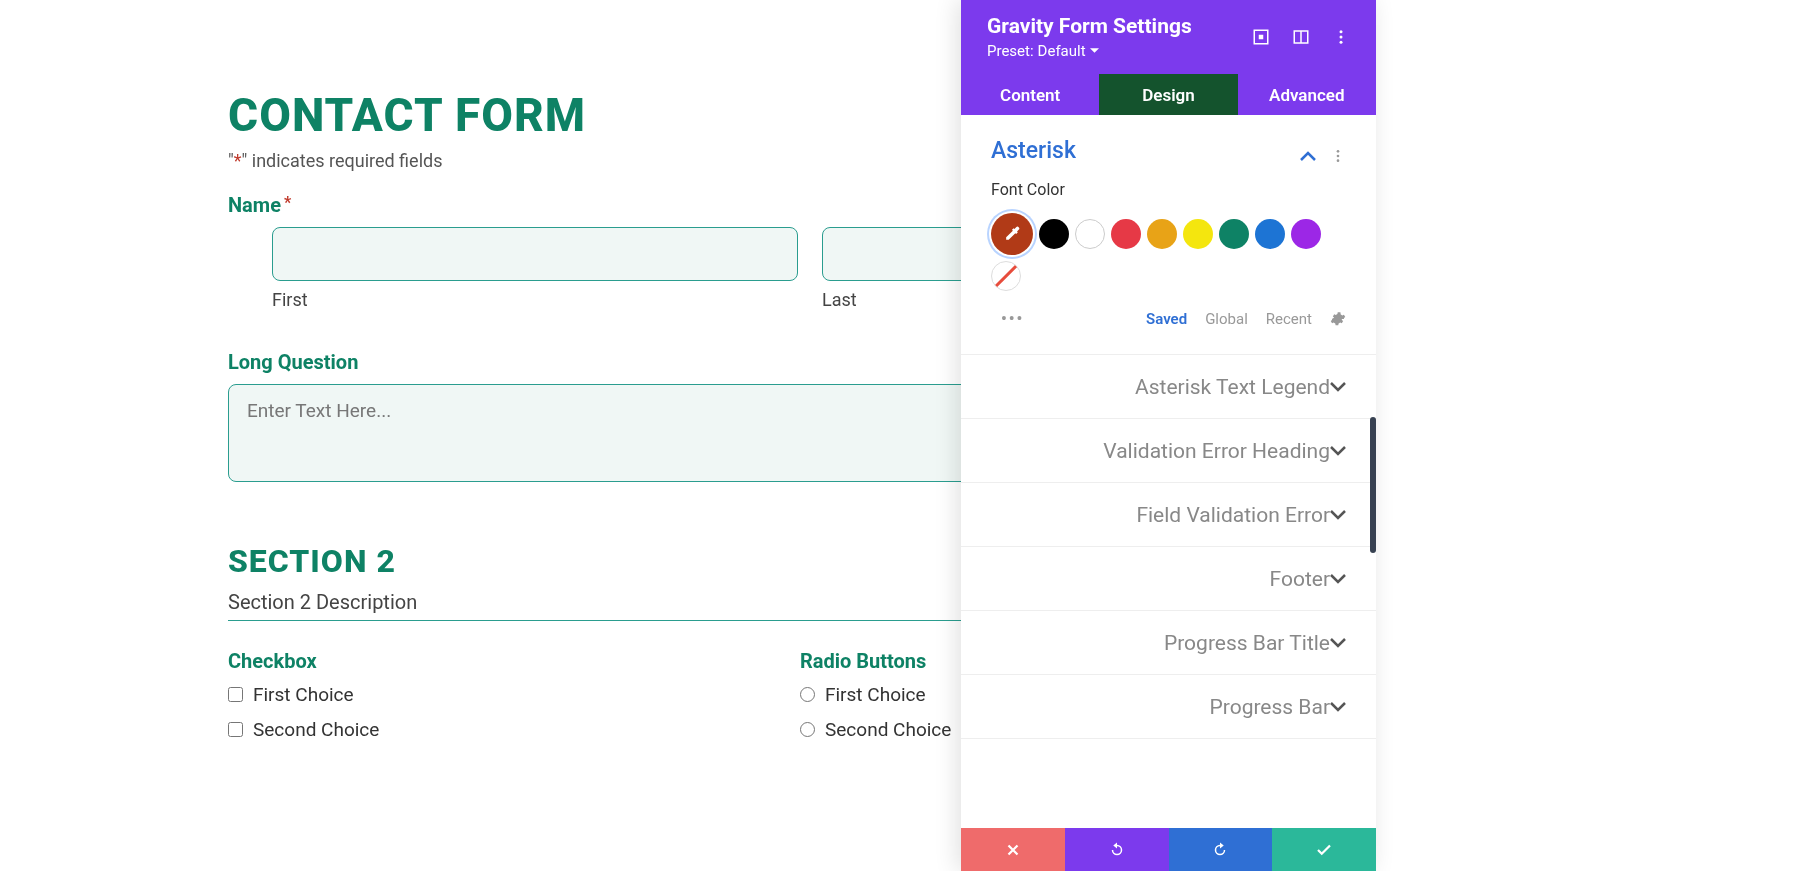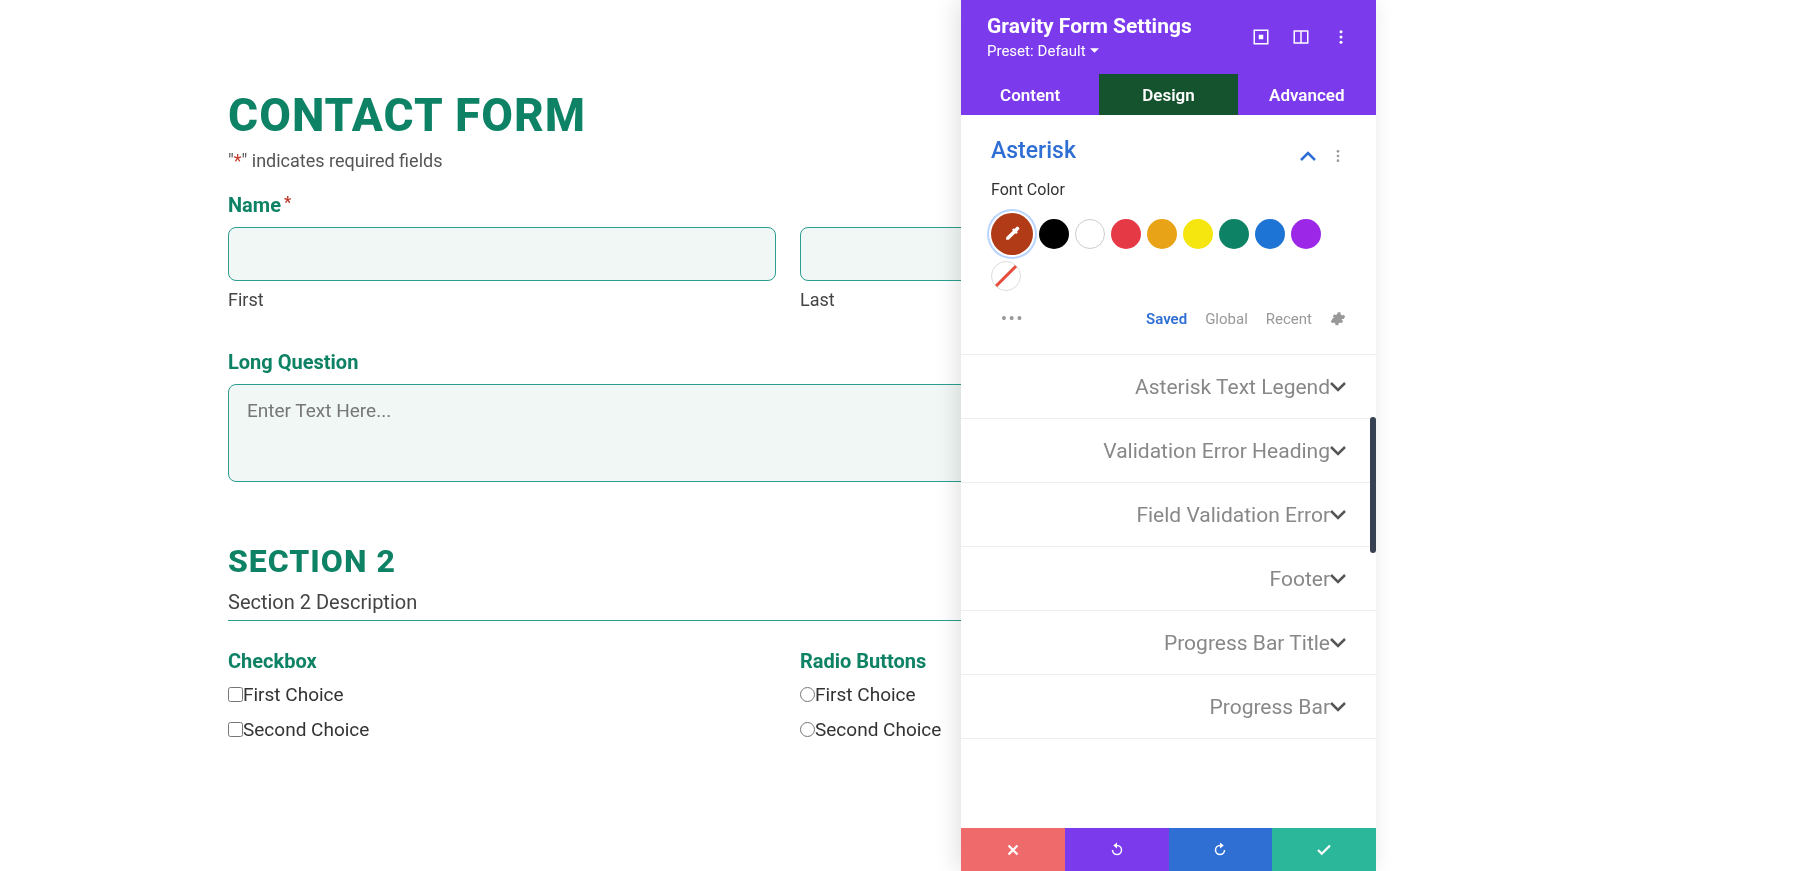--- a/index.html
+++ b/index.html
@@ -6,33 +6,33 @@
 body { font-family: -apple-system, BlinkMacSystemFont, "Segoe UI", Roboto, Helvetica, Arial, sans-serif; background: #fff; width: 1800px; height: 871px; overflow: hidden; position: relative; }
 
 
 .form-area { position: absolute; left: 228px; top: 88px; width: 1120px; }
 .form-title { font-size: 46px; font-weight: 800; letter-spacing: 1px; color: #0e8265; margin-bottom: 8px; }
 .form-desc { font-size: 26px; color: #2b2b2b; margin-bottom: 28px; }
 .required-note { font-size: 18px; color: #555; margin-bottom: 22px; }
 .required-note .star { color: #c0392b; }
 .field-label { font-size: 20px; font-weight: 700; color: #0e8265; margin-bottom: 10px; }
 .field-label .req { color: #c0392b; margin-left: 3px; font-size: 16px; vertical-align: top; }
-.name-row { display: flex; gap: 24px; margin-bottom: 40px; }
+.name-row { display: flex; gap: 24px; margin-bottom: 40px; margin-left: 44px; }
 .name-col { flex: 1; }
 .text-input { width: 100%; height: 54px; border: 1.5px solid #2a9d8f; border-radius: 8px; background: #f0f7f5; font-size: 18px; padding: 0 14px; outline: none; }
 .sublabel { font-size: 18px; color: #444; margin-top: 8px; }
 .long-q-desc { font-size: 19px; color: #333; margin: 6px 0 12px; }
 .textarea { width: 100%; height: 98px; border: 1.5px solid #2a9d8f; border-radius: 8px; background: #f0f7f5; font-size: 19px; padding: 14px 18px; outline: none; resize: none; color: #666; font-family: inherit; }
 .textarea::placeholder { color: #777; }
 .section-heading { font-size: 32px; font-weight: 800; letter-spacing: 1px; color: #0e8265; margin-top: 56px; }
 .section-desc { font-size: 20px; color: #444; margin: 10px 0 6px; }
 .section-divider { border: none; border-top: 1.5px solid #2a9d8f; margin-bottom: 28px; }
 .choice-row { display: flex; gap: 24px; }
 .choice-col { flex: 1; }
-.choice-item { display: flex; align-items: center; font-size: 19px; color: #333; margin-bottom: 12px; }
+.choice-item { display: flex; align-items: center; gap: 10px; font-size: 19px; color: #333; margin-bottom: 12px; }
 .choice-item input { width: 15px; height: 15px; }
 
 
 .panel { position: absolute; right: 424px; top: 0; width: 415px; background: #fff; box-shadow: -4px 0 22px rgba(0,0,0,.12); display: flex; flex-direction: column; height: 871px; }
 .panel-header { background: #7c3aed; color: #fff; height: 74px; display: flex; align-items: center; padding: 0 26px 0 26px; }
 .panel-header-text { flex: 1; }
 .panel-title { font-size: 21px; font-weight: 700; }
 .panel-preset { font-size: 15px; margin-top: 4px; display: flex; align-items: center; gap: 4px; }
 .panel-header-icons { display: flex; gap: 22px; align-items: center; }
 .hicon { width: 18px; height: 18px; display: flex; align-items: center; justify-content: center; cursor: pointer; }

